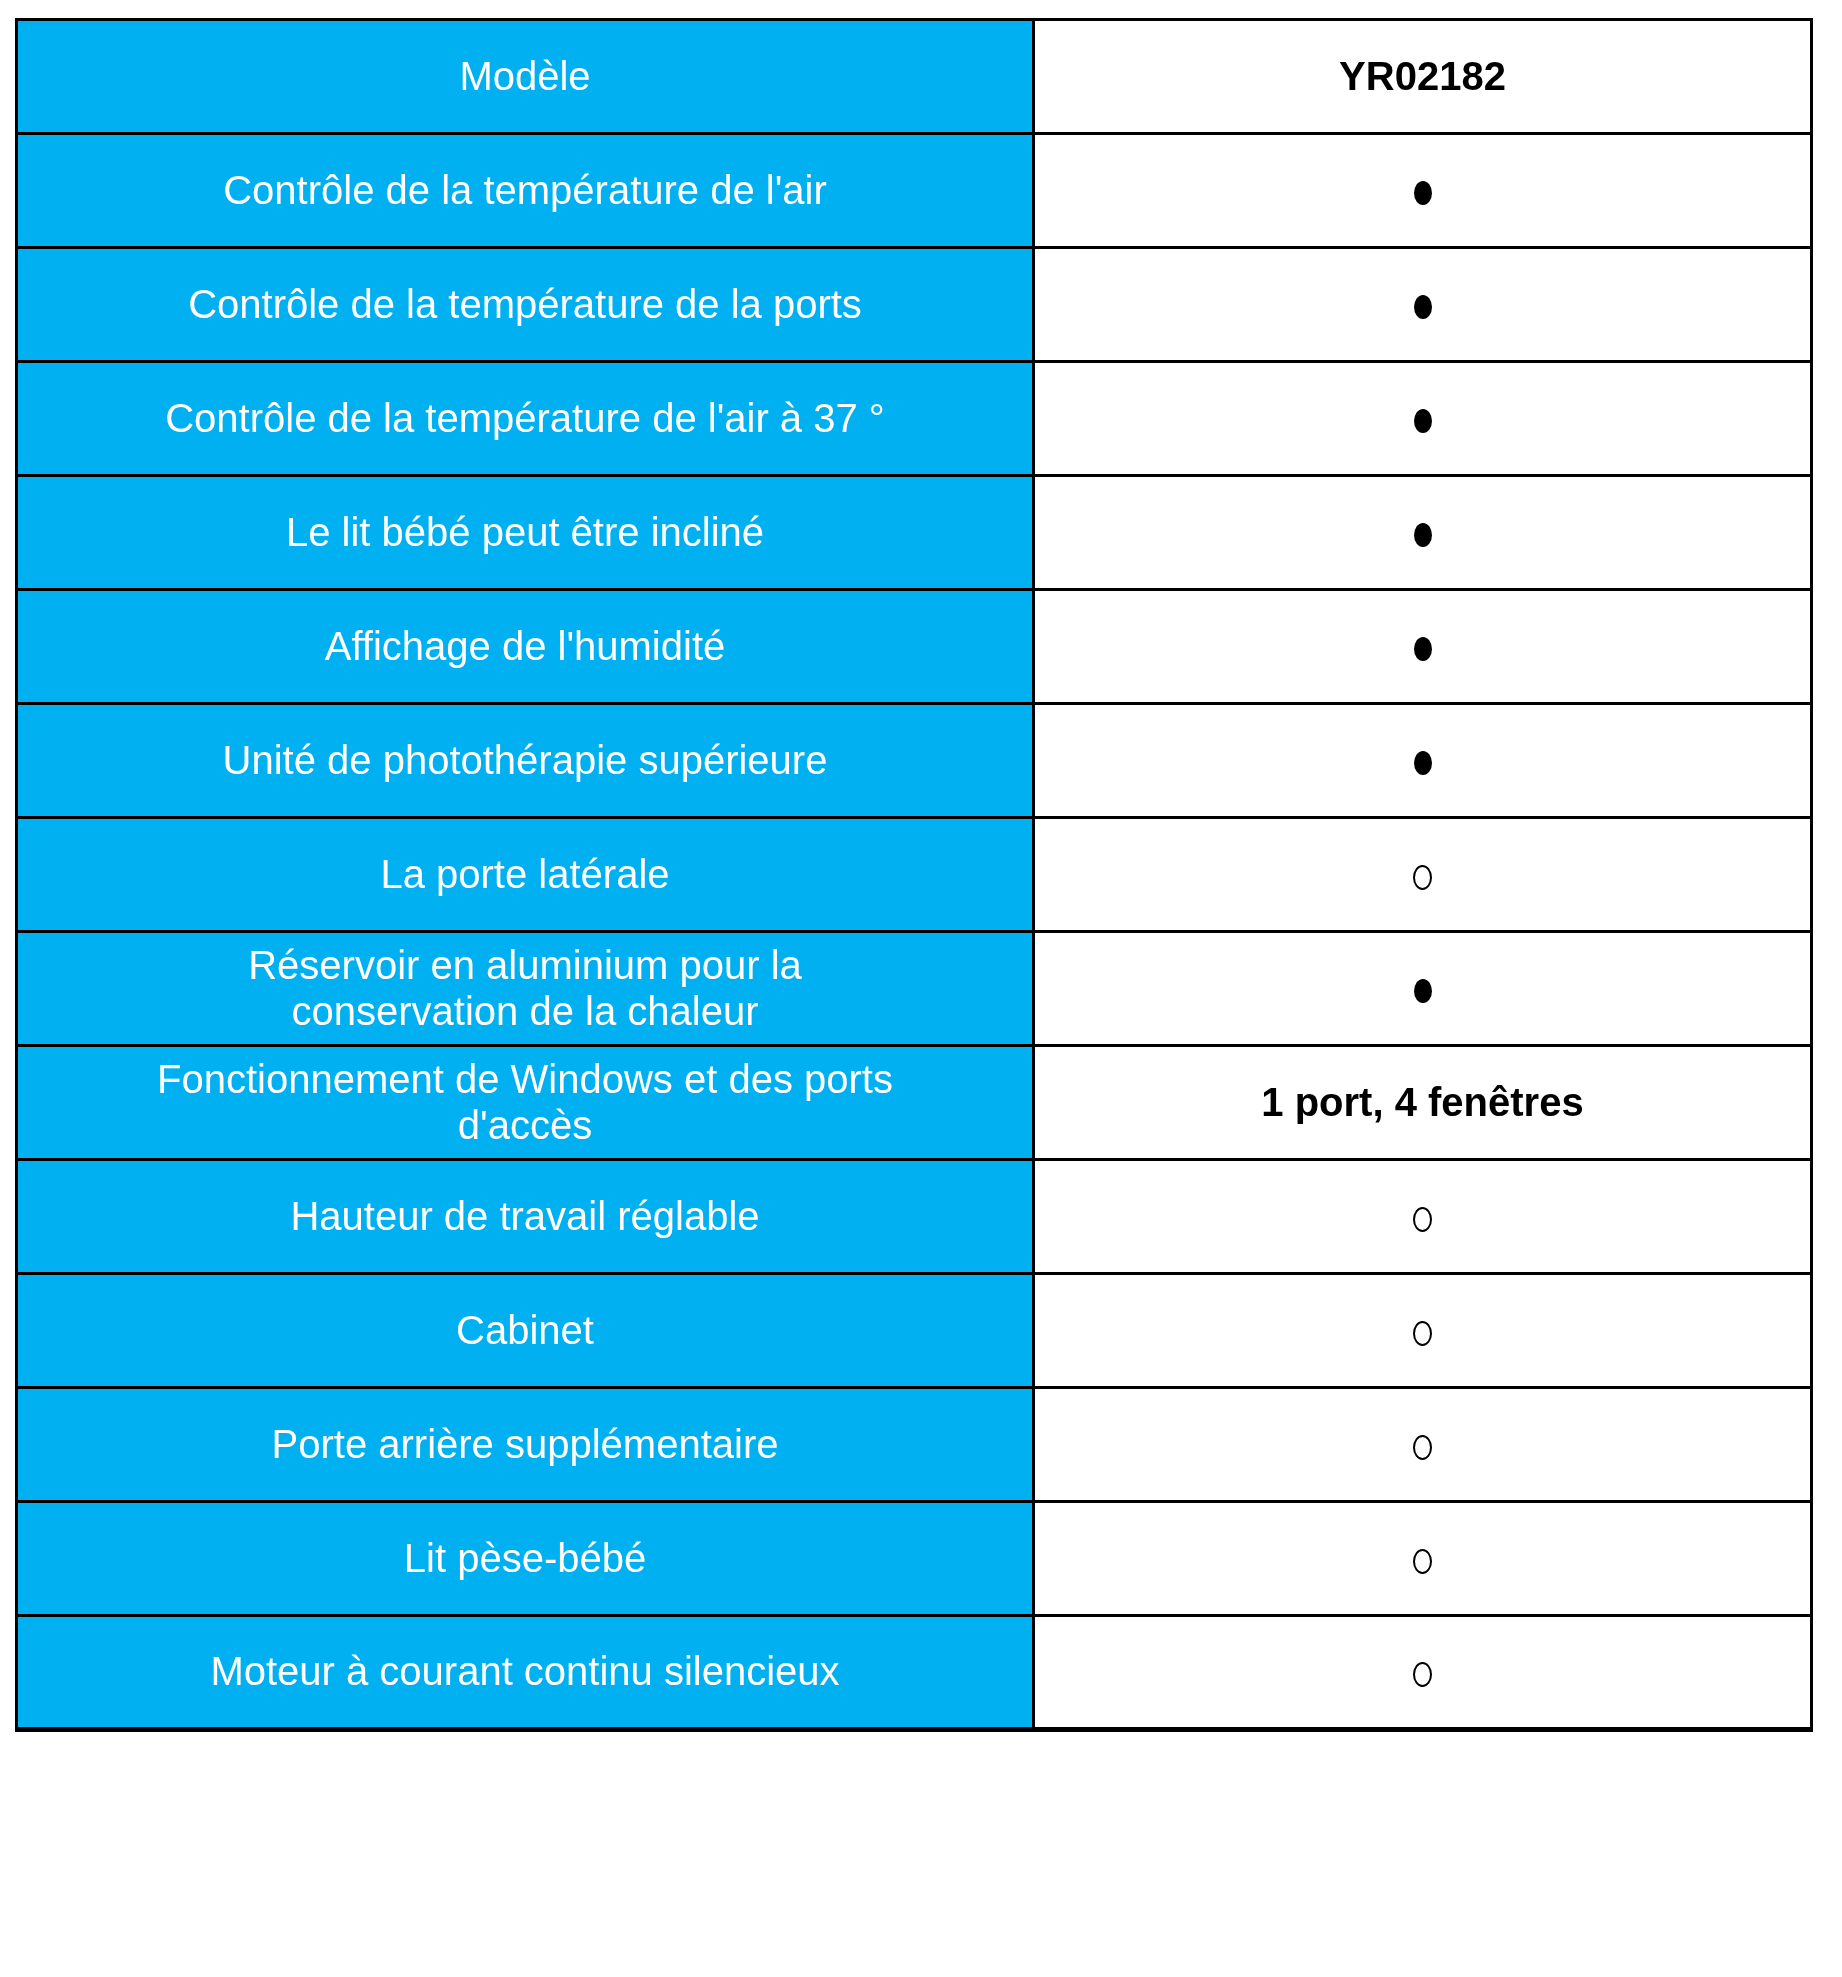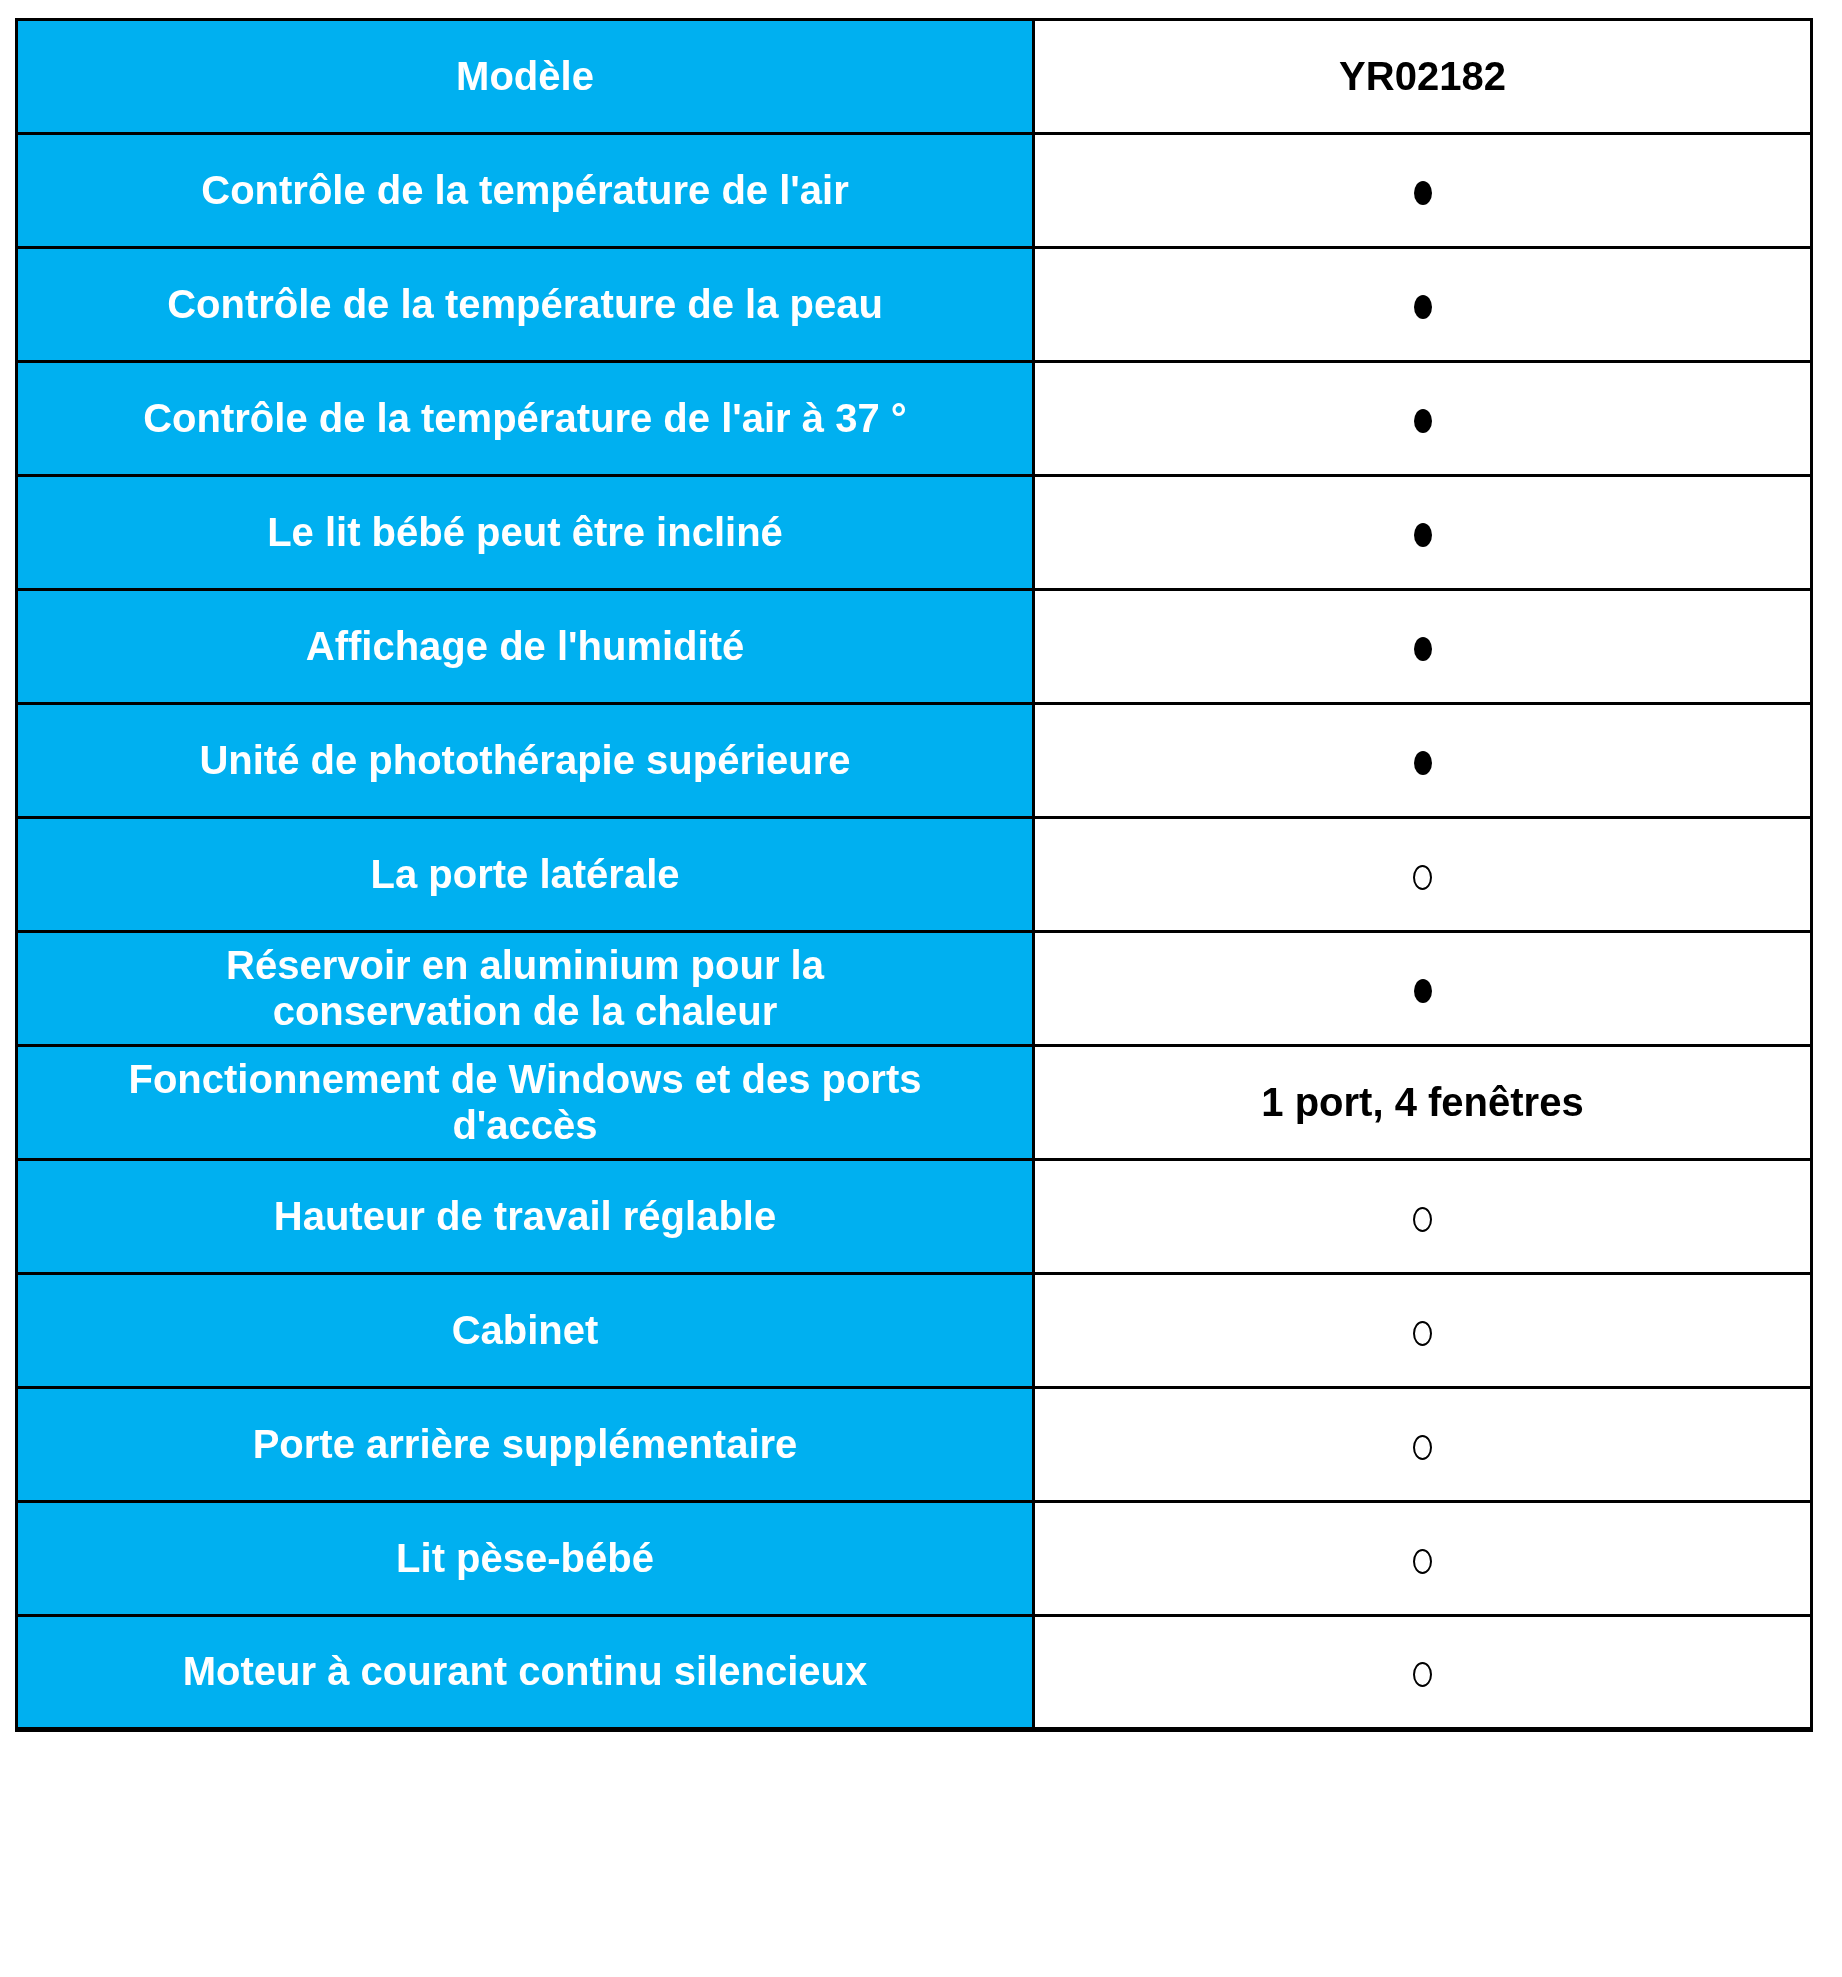--- a/index.html
+++ b/index.html
@@ -27,21 +27,21 @@
   .spec-table tr {
     height: 114px;
   }
   .spec-table tr:last-child td {
     border-bottom-width: 5px;
   }
   td.label-cell {
     width: 1012px;
     background: var(--feature-bg, #00B0F0);
     color: var(--feature-text, #ffffff);
-    font-weight: bold;
+    font-weight: normal;
     font-size: 40px;
     line-height: 1.13;
   }
   td.label-cell .label-text {
     white-space: pre-line;
   }
   td.value-cell {
     width: 773px;
     background: var(--value-bg, #ffffff);
     color: var(--value-text, #000000);
@@ -79,21 +79,21 @@
       </td>
     </tr>
   <tr>
     <td class="label-cell">
       <span class="label-text">Contrôle de la température de l'air</span>
     </td>
     <td class="value-cell"><span class="dot dot-filled" title="●"></span></td>
   </tr>
       <tr>
     <td class="label-cell">
-      <span class="label-text">Contrôle de la température de la peau</span>
+      <span class="label-text">Contrôle de la température de la ports</span>
     </td>
     <td class="value-cell"><span class="dot dot-filled" title="●"></span></td>
   </tr>
       <tr>
     <td class="label-cell">
       <span class="label-text">Contrôle de la température de l'air à 37 °</span>
     </td>
     <td class="value-cell"><span class="dot dot-filled" title="●"></span></td>
   </tr>
       <tr>

